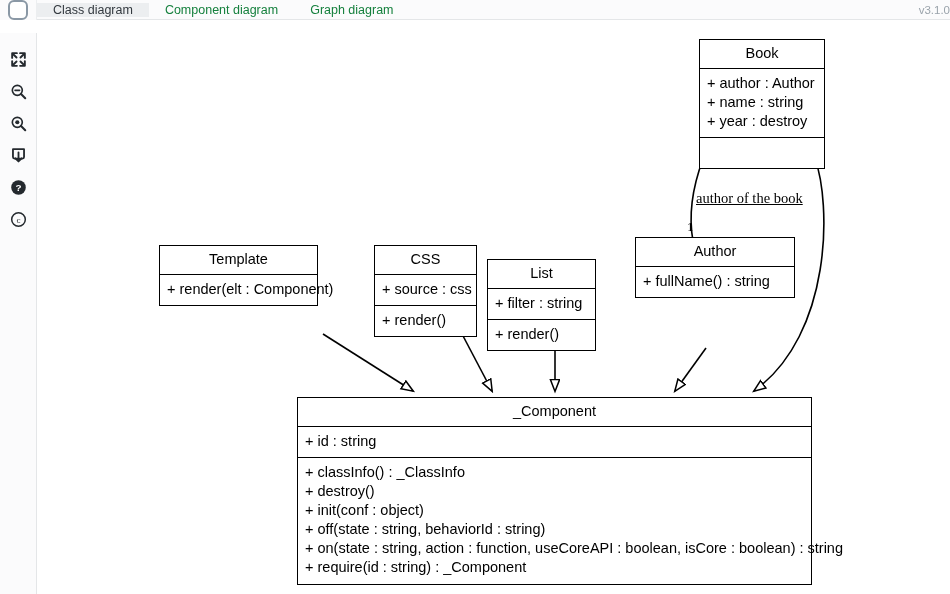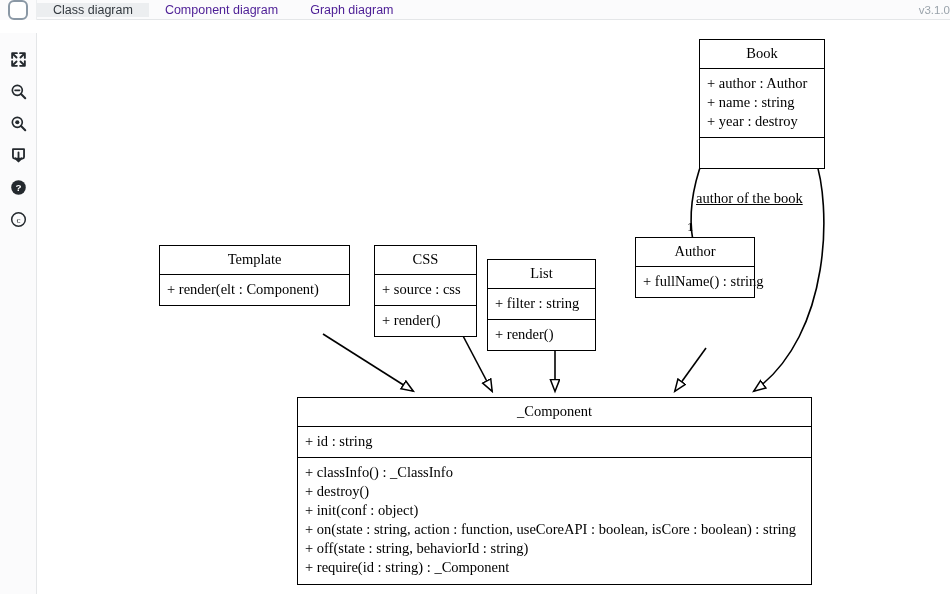--- a/index.html
+++ b/index.html
@@ -41,21 +41,21 @@
     border: 2.5px solid #8a98a5;
     border-radius: 6px;
     background: #ffffff;
     box-sizing: border-box;
   }
   .tab {
     display: flex;
     align-items: center;
     padding: 0 16px;
     font-size: 12.5px;
-    color: #4c1d95;
+    color: #15803d;
     cursor: pointer;
     box-sizing: border-box;
     white-space: nowrap;
   }
   .tab.active {
     background: #eceef0;
     color: #33393f;
   }
   #version {
     margin-left: auto;
@@ -98,21 +98,21 @@
     left: 0; top: 0;
     width: 912px; height: 560px;
   }
 
   
   .uml {
     position: absolute;
     background: #ffffff;
     border: 1.6px solid #000000;
     box-sizing: border-box;
-    font-family: Liberation Serif, serif;
+    font-family: Liberation Sans, sans-serif;
     font-size: 14.5px;
     color: #000000;
     z-index: 5;
   }
   .uml .name {
     text-align: center;
     padding: 5px 6px 6px 6px;
     line-height: 1.15;
   }
   .uml .sect {
@@ -252,28 +252,28 @@
   <div class="uml" style="left:661px; top:5px; width:126px;">
     <div class="name">Book</div>
     <div class="sect">
       <div class="row">+ author : Author</div>
       <div class="row">+ name : string</div>
       <div class="row">+ year : destroy</div>
     </div>
     <div class="sect empty"></div>
   </div>
 
-  <div class="uml" style="left:597px; top:203px; width:120px;">
+  <div class="uml" style="left:597px; top:203px; width:160px;">
     <div class="name">Author</div>
     <div class="sect">
       <div class="row">+ fullName() : string</div>
     </div>
   </div>
 
-  <div class="uml" style="left:121px; top:211px; width:191px;">
+  <div class="uml" style="left:121px; top:211px; width:159px;">
     <div class="name">Template</div>
     <div class="sect">
       <div class="row">+ render(elt : Component)</div>
     </div>
   </div>
 
   <div class="uml" style="left:336px; top:211px; width:103px;">
     <div class="name">CSS</div>
     <div class="sect">
       <div class="row">+ source : css</div>
@@ -295,22 +295,22 @@
 
   <div class="uml" style="left:259px; top:363px; width:515px;">
     <div class="name">_Component</div>
     <div class="sect">
       <div class="row">+ id : string</div>
     </div>
     <div class="sect">
       <div class="row">+ classInfo() : _ClassInfo</div>
       <div class="row">+ destroy()</div>
       <div class="row">+ init(conf : object)</div>
+      <div class="row">+ off(state : string, behaviorId : string)</div>
       <div class="row">+ on(state : string, action : function, useCoreAPI : boolean, isCore : boolean) : string</div>
-      <div class="row">+ off(state : string, behaviorId : string)</div>
       <div class="row">+ require(id : string) : _Component</div>
     </div>
   </div>
 
   <div class="edge-label" style="left:658px; top:156px;">author of the book</div>
 
   <div class="mult" style="left:649px; top:185px;">1</div>
 
 </div>
 

